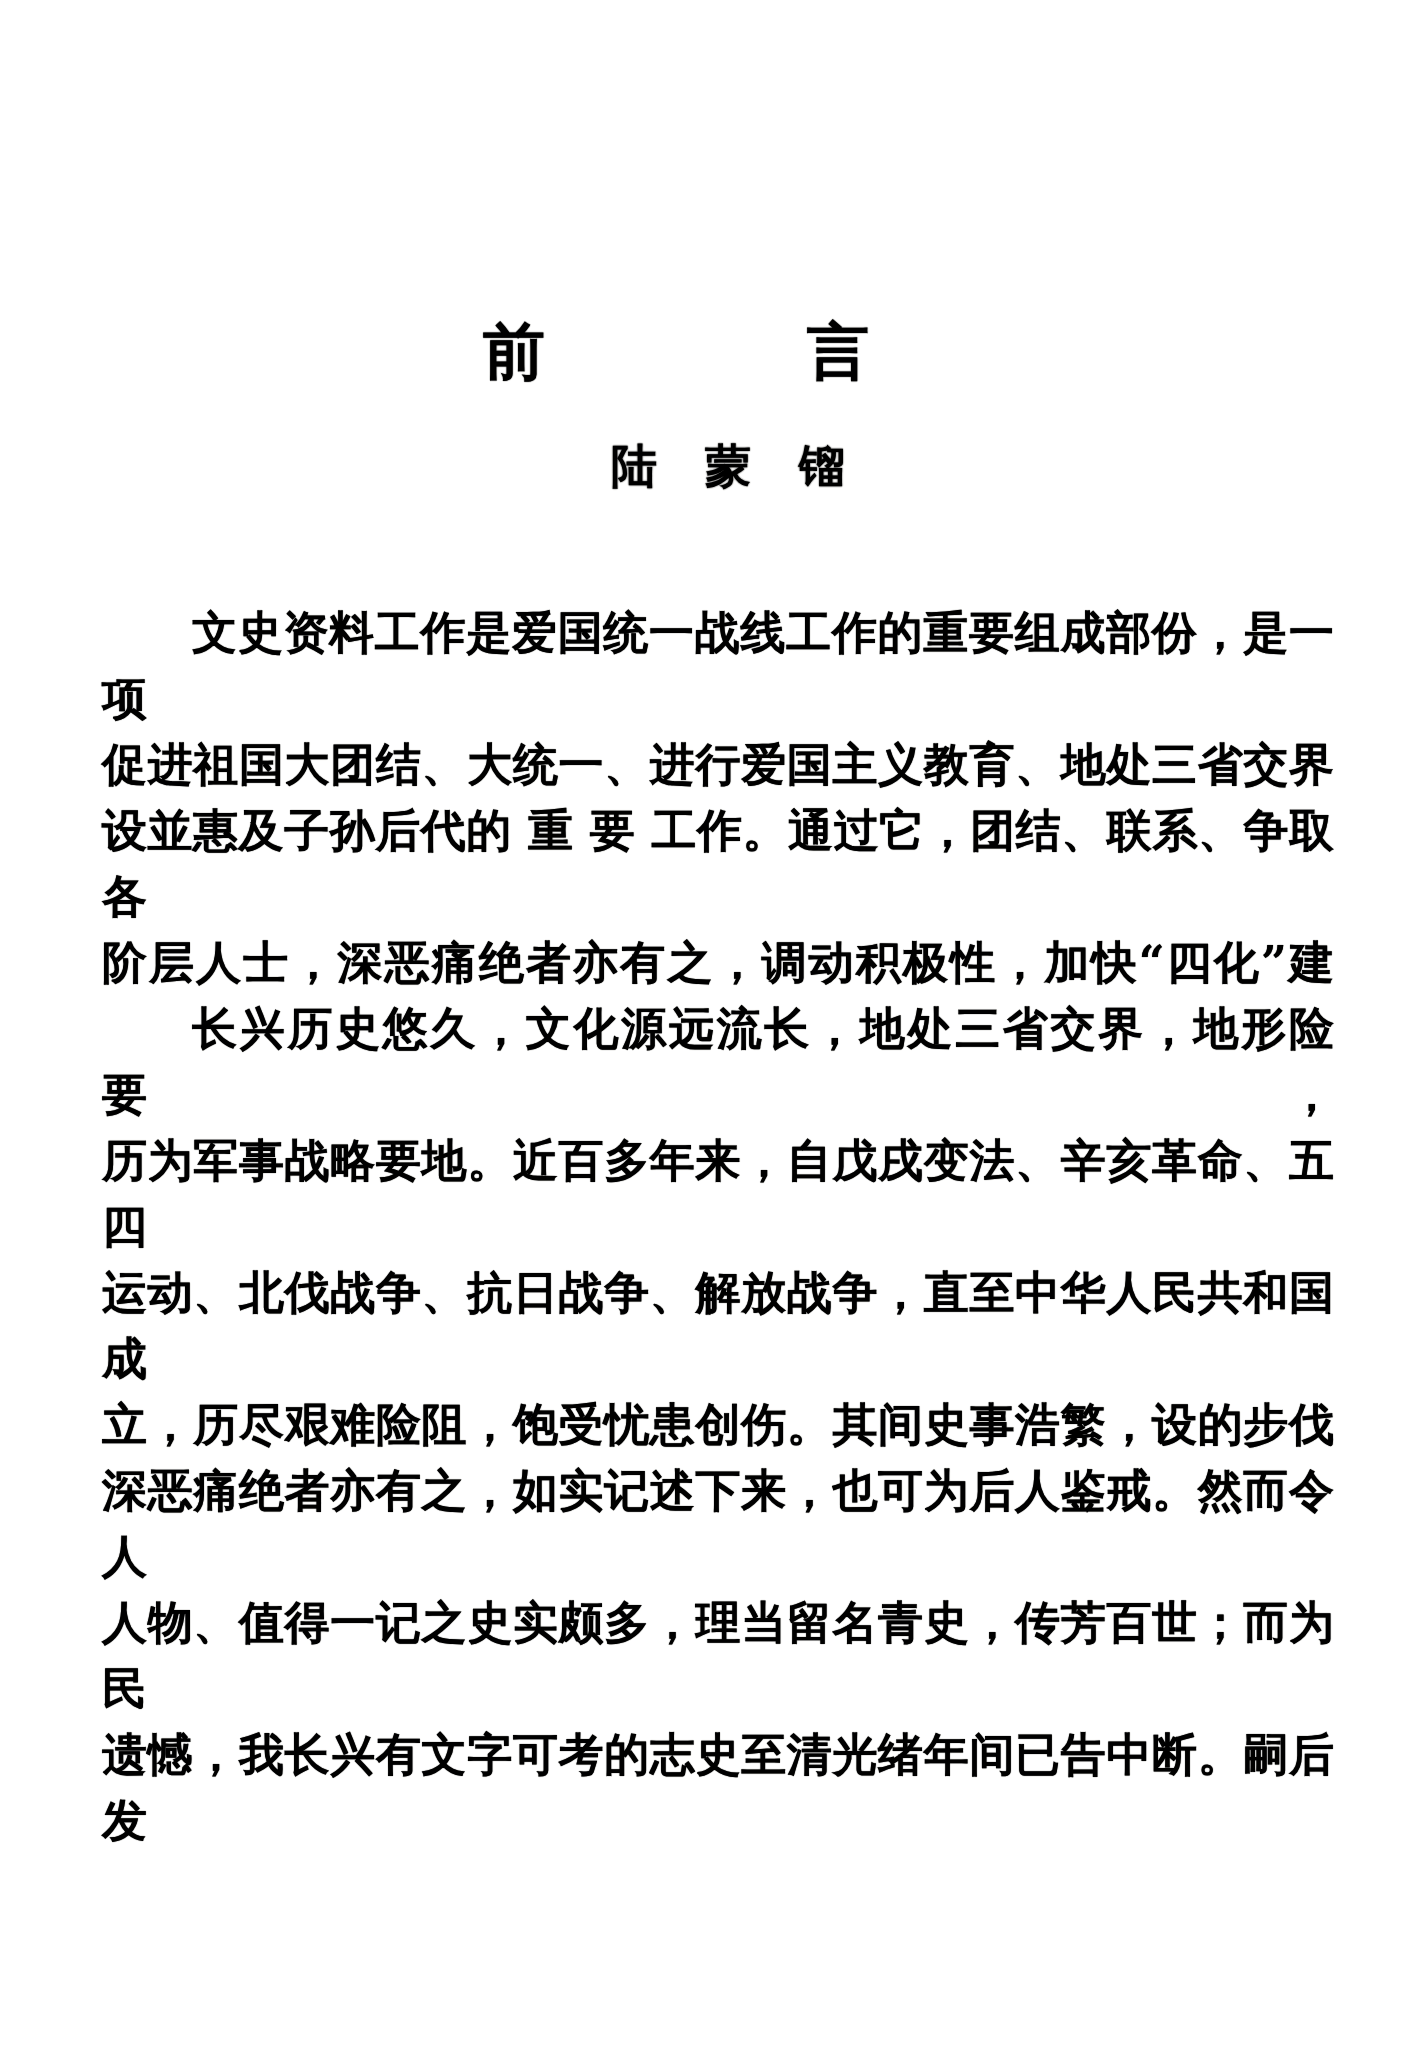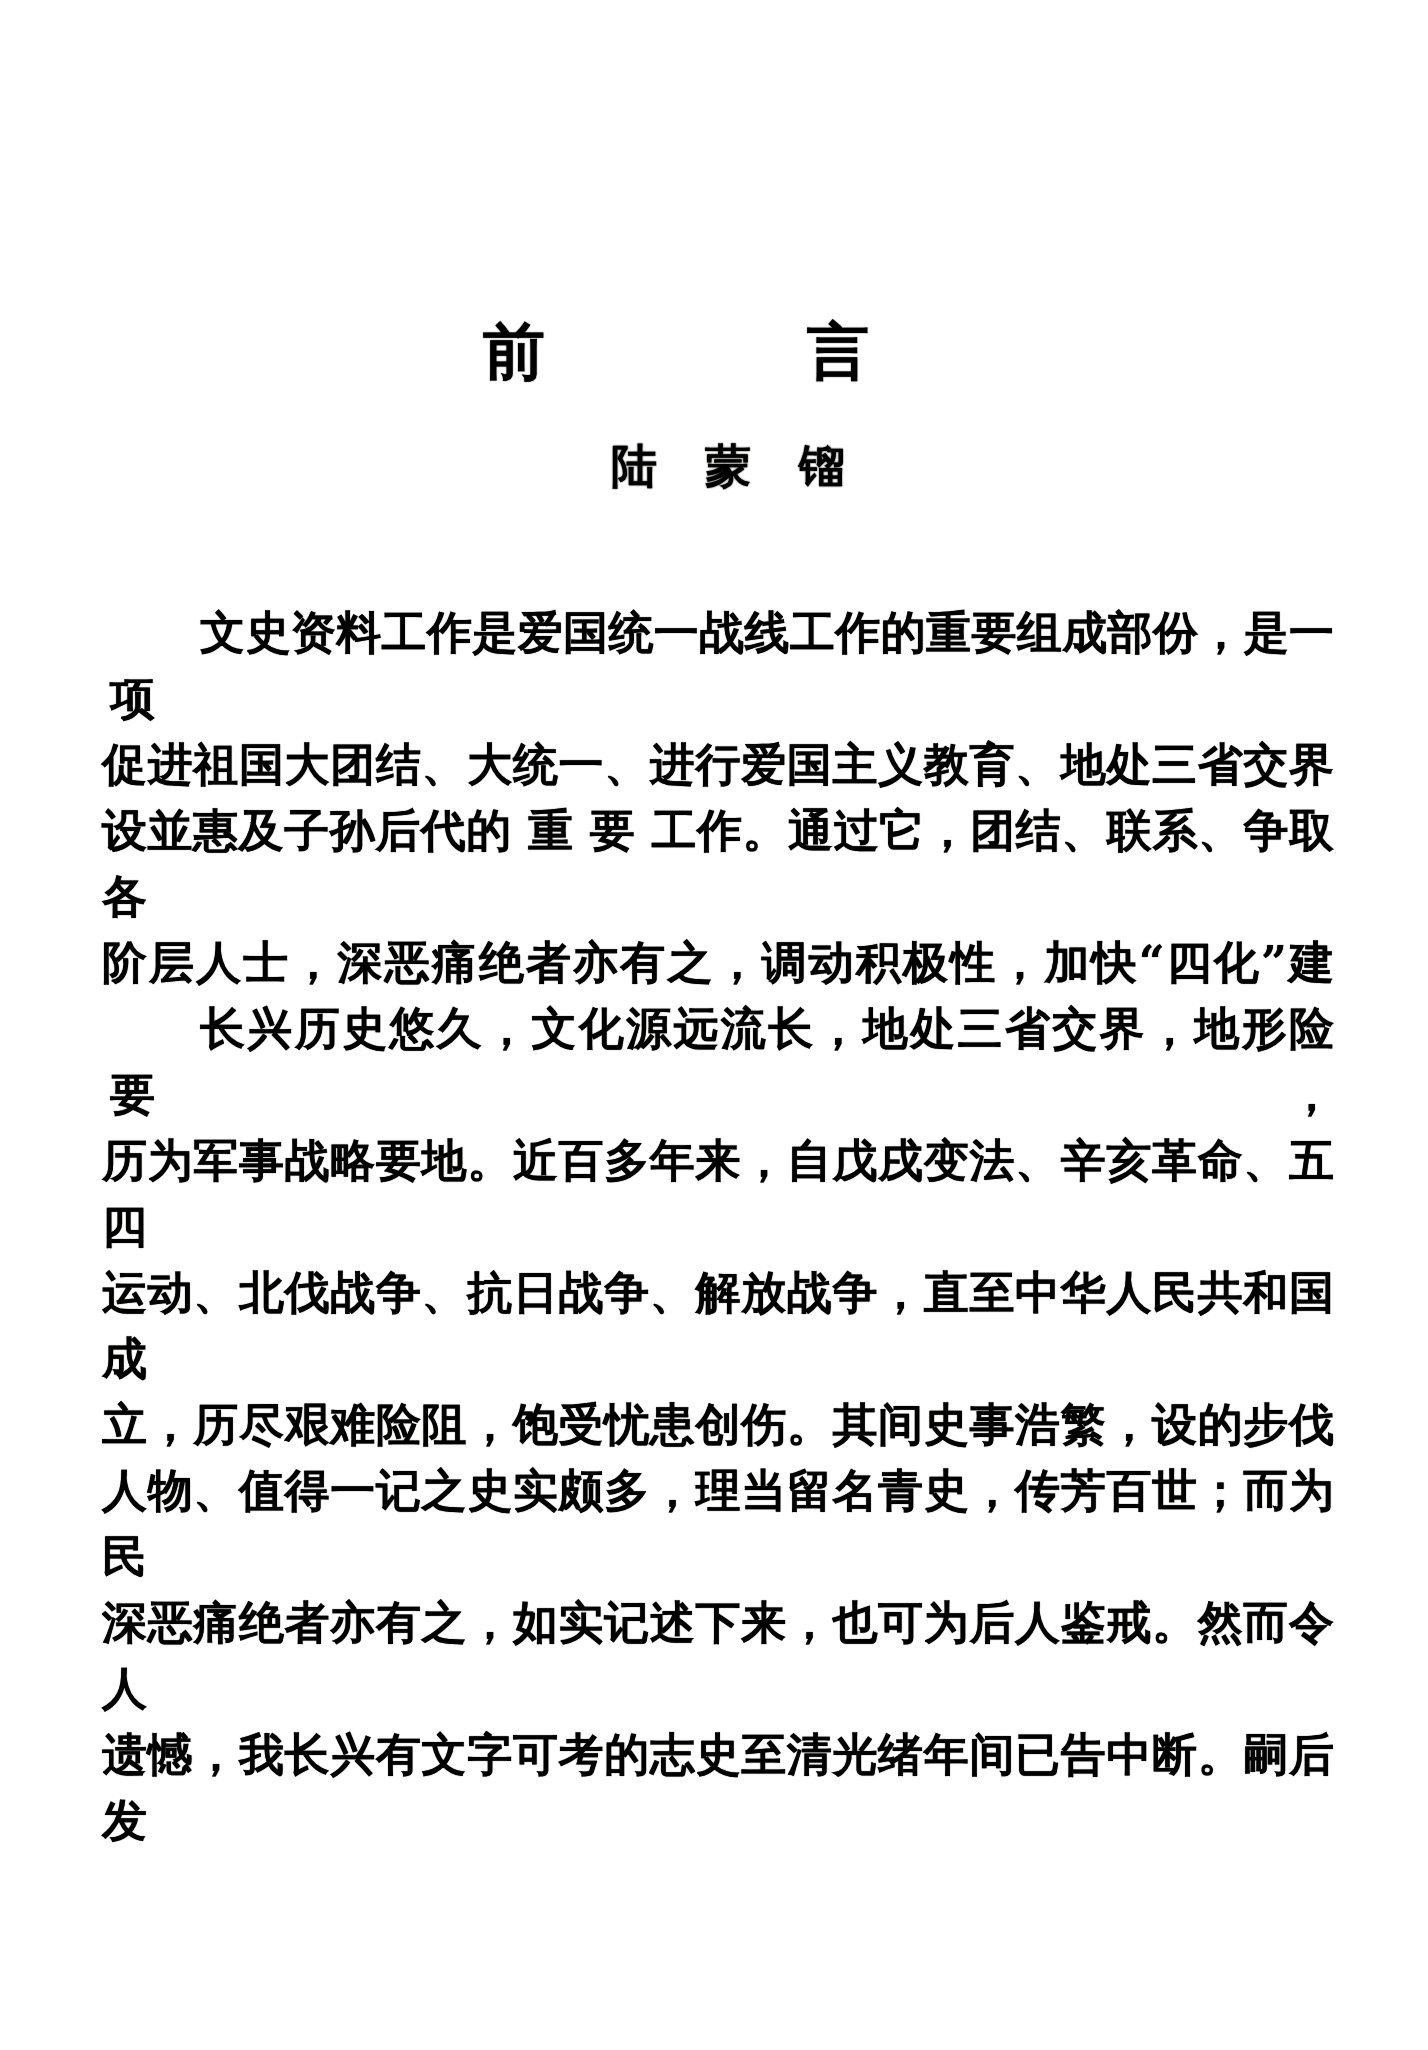--- a/index.html
+++ b/index.html
@@ -57,21 +57,21 @@
     line-height: 66px;
     font-weight: 700;
     text-shadow: 0 0 1.2px rgba(0,0,0,0.8);
   }
   .paragraph { margin: 0; }
   .line {
     text-align: justify;
     text-align-last: justify;
     text-justify: inter-character;
   }
-  .line.indent { text-indent: 2em; margin-left: 8px; }
+  .line.indent { text-indent: 2em; }
   .line.noj {
     text-align: left;
     text-align-last: left;
   }
 </style>
 </head>
 <body>
 
 <div class="page">
 
@@ -91,19 +91,19 @@
         <div class="line indent">文史资料工作是爱国统一战线工作的重要组成部份，是一项</div>
         <div class="line">促进祖国大团结、大统一、进行爱国主义教育、地处三省交界</div>
         <div class="line">设並惠及子孙后代的 重 要 工作。通过它，团结、联系、争取各</div>
         <div class="line">阶层人士，深恶痛绝者亦有之，调动积极性，加快“四化”建</div>
       </div>
       <div class="paragraph">
         <div class="line indent">长兴历史悠久，文化源远流长，地处三省交界，地形险要，</div>
         <div class="line">历为军事战略要地。近百多年来，自戊戌变法、辛亥革命、五四</div>
         <div class="line">运动、北伐战争、抗日战争、解放战争，直至中华人民共和国成</div>
         <div class="line">立，历尽艰难险阻，饱受忧患创伤。其间史事浩繁，设的步伐</div>
+        <div class="line">深恶痛绝者亦有之，如实记述下来，也可为后人鉴戒。然而令人</div>
         <div class="line">人物、值得一记之史实颇多，理当留名青史，传芳百世；而为民</div>
-        <div class="line">深恶痛绝者亦有之，如实记述下来，也可为后人鉴戒。然而令人</div>
         <div class="line">遗憾，我长兴有文字可考的志史至清光绪年间已告中断。嗣后发</div>
       </div>
     </div>
 
 </div>
 
 </body></html>

